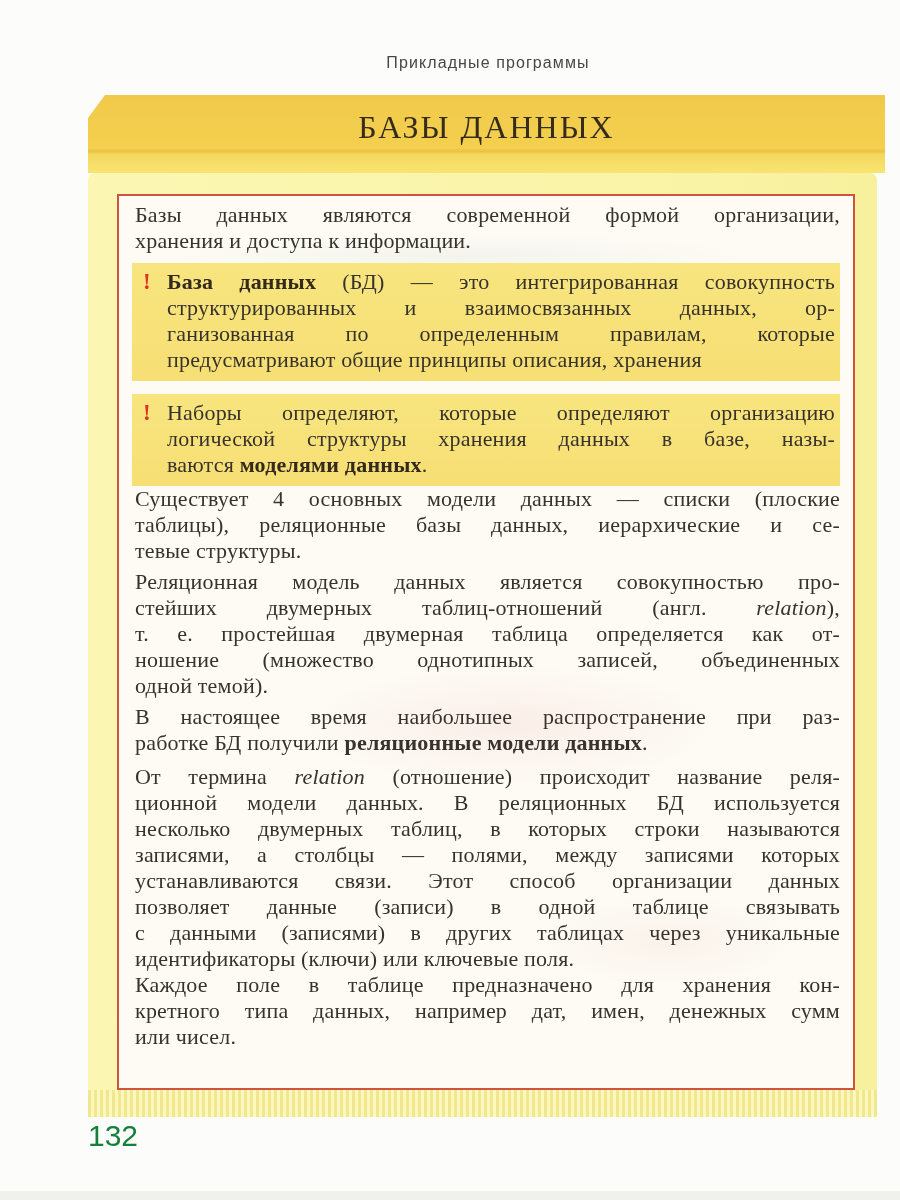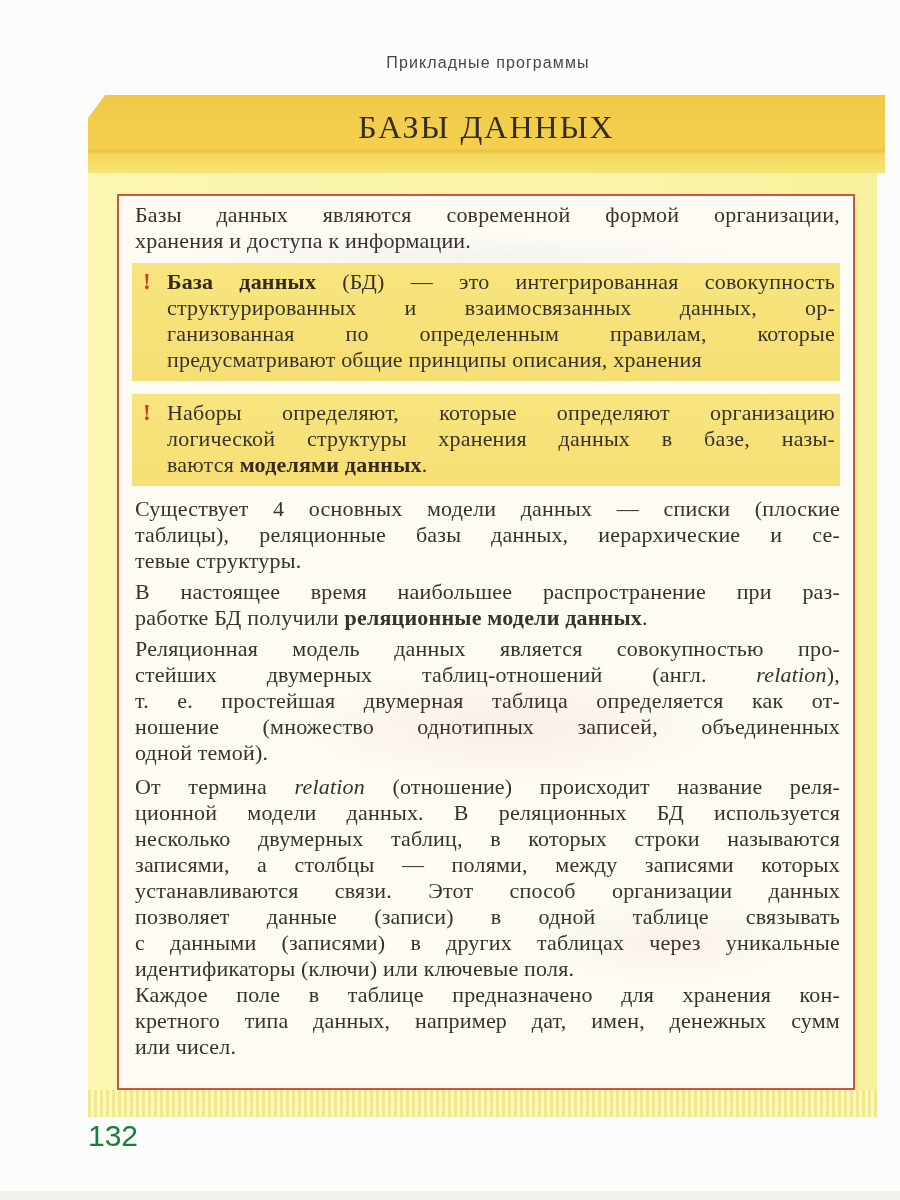--- a/index.html
+++ b/index.html
@@ -25,20 +25,21 @@
   }
   .banner-title{
     position:absolute;left:0;top:0;width:100%;height:64px;
     display:flex;align-items:center;justify-content:center;
     font-size:32px;font-weight:normal;letter-spacing:2px;color:#352c1d;
   }
 
   .panel{
     position:absolute;left:88px;top:173px;width:789px;height:944px;
     background:linear-gradient(90deg,#fbf6b2 0%,#faf4a8 70%,#f7f09c 100%);
+    border-radius:7px;
   }
   .stripe-band{
     position:absolute;left:0;bottom:0;width:100%;height:27px;
     background:repeating-linear-gradient(90deg,#f1e78c 0px,#f1e78c 3px,#fbf7bf 3px,#fbf7bf 6px);
   }
 
   .content-box{
     position:absolute;left:29px;top:21px;width:734px;height:892px;
     background:#fdfbf4;
     border:2px solid #cf5340;
@@ -70,21 +71,21 @@
     position:absolute;left:11px;top:6px;
     color:#e0321f;font-weight:bold;font-size:23px;
   }
   .defbox .b{color:#33291c;}
   .b{font-weight:bold;}
   .i{font-style:italic;}
 
   #blocks > .block:nth-child(1){margin-top:0;}
   #blocks > .block:nth-child(2){margin-top:9px;}
   #blocks > .block:nth-child(3){margin-top:13px;}
-  #blocks > .block:nth-child(4){margin-top:10px;}
+  #blocks > .block:nth-child(4){}
   #blocks > .block:nth-child(5){margin-top:5px;}
   #blocks > .block:nth-child(6){margin-top:5px;}
   #blocks > .block:nth-child(7){margin-top:8px;}
   #blocks > .block:nth-child(8){margin-top:0;}
 
   .page-number{
     position:absolute;left:88px;top:1119px;width:800px;
     font-family:"Liberation Sans","DejaVu Sans",sans-serif;
     font-size:30px;color:#15803d;
   }
@@ -127,29 +128,29 @@
             <div class="line"><span>Наборы определяют, которые определяют организацию</span></div>
             <div class="line"><span>логической структуры хранения данных в базе, назы-</span></div>
             <div class="line"><span>ваются </span><span class="b">моделями данных</span><span>.</span></div>
           </div>
           <div class="block para">
             <div class="line"><span>Существует 4 основных модели данных — списки (плоские</span></div>
             <div class="line"><span>таблицы), реляционные базы данных, иерархические и се-</span></div>
             <div class="line"><span>тевые структуры.</span></div>
           </div>
           <div class="block para">
-            <div class="line"><span>В настоящее время наибольшее распространение при раз-</span></div>
-            <div class="line"><span>работке БД получили </span><span class="b">реляционные модели данных</span><span>.</span></div>
-          </div>
-          <div class="block para">
             <div class="line"><span>Реляционная модель данных является совокупностью про-</span></div>
             <div class="line"><span>стейших двумерных таблиц-отношений (англ. </span><span class="i">relation</span><span>),</span></div>
             <div class="line"><span>т. е. простейшая двумерная таблица определяется как от-</span></div>
             <div class="line"><span>ношение (множество однотипных записей, объединенных</span></div>
             <div class="line"><span>одной темой).</span></div>
+          </div>
+          <div class="block para">
+            <div class="line"><span>В настоящее время наибольшее распространение при раз-</span></div>
+            <div class="line"><span>работке БД получили </span><span class="b">реляционные модели данных</span><span>.</span></div>
           </div>
           <div class="block para">
             <div class="line"><span>От термина </span><span class="i">relation</span><span> (отношение) происходит название реля-</span></div>
             <div class="line"><span>ционной модели данных. В реляционных БД используется</span></div>
             <div class="line"><span>несколько двумерных таблиц, в которых строки называются</span></div>
             <div class="line"><span>записями, а столбцы — полями, между записями которых</span></div>
             <div class="line"><span>устанавливаются связи. Этот способ организации данных</span></div>
             <div class="line"><span>позволяет данные (записи) в одной таблице связывать</span></div>
             <div class="line"><span>с данными (записями) в других таблицах через уникальные</span></div>
             <div class="line"><span>идентификаторы (ключи) или ключевые поля.</span></div>

